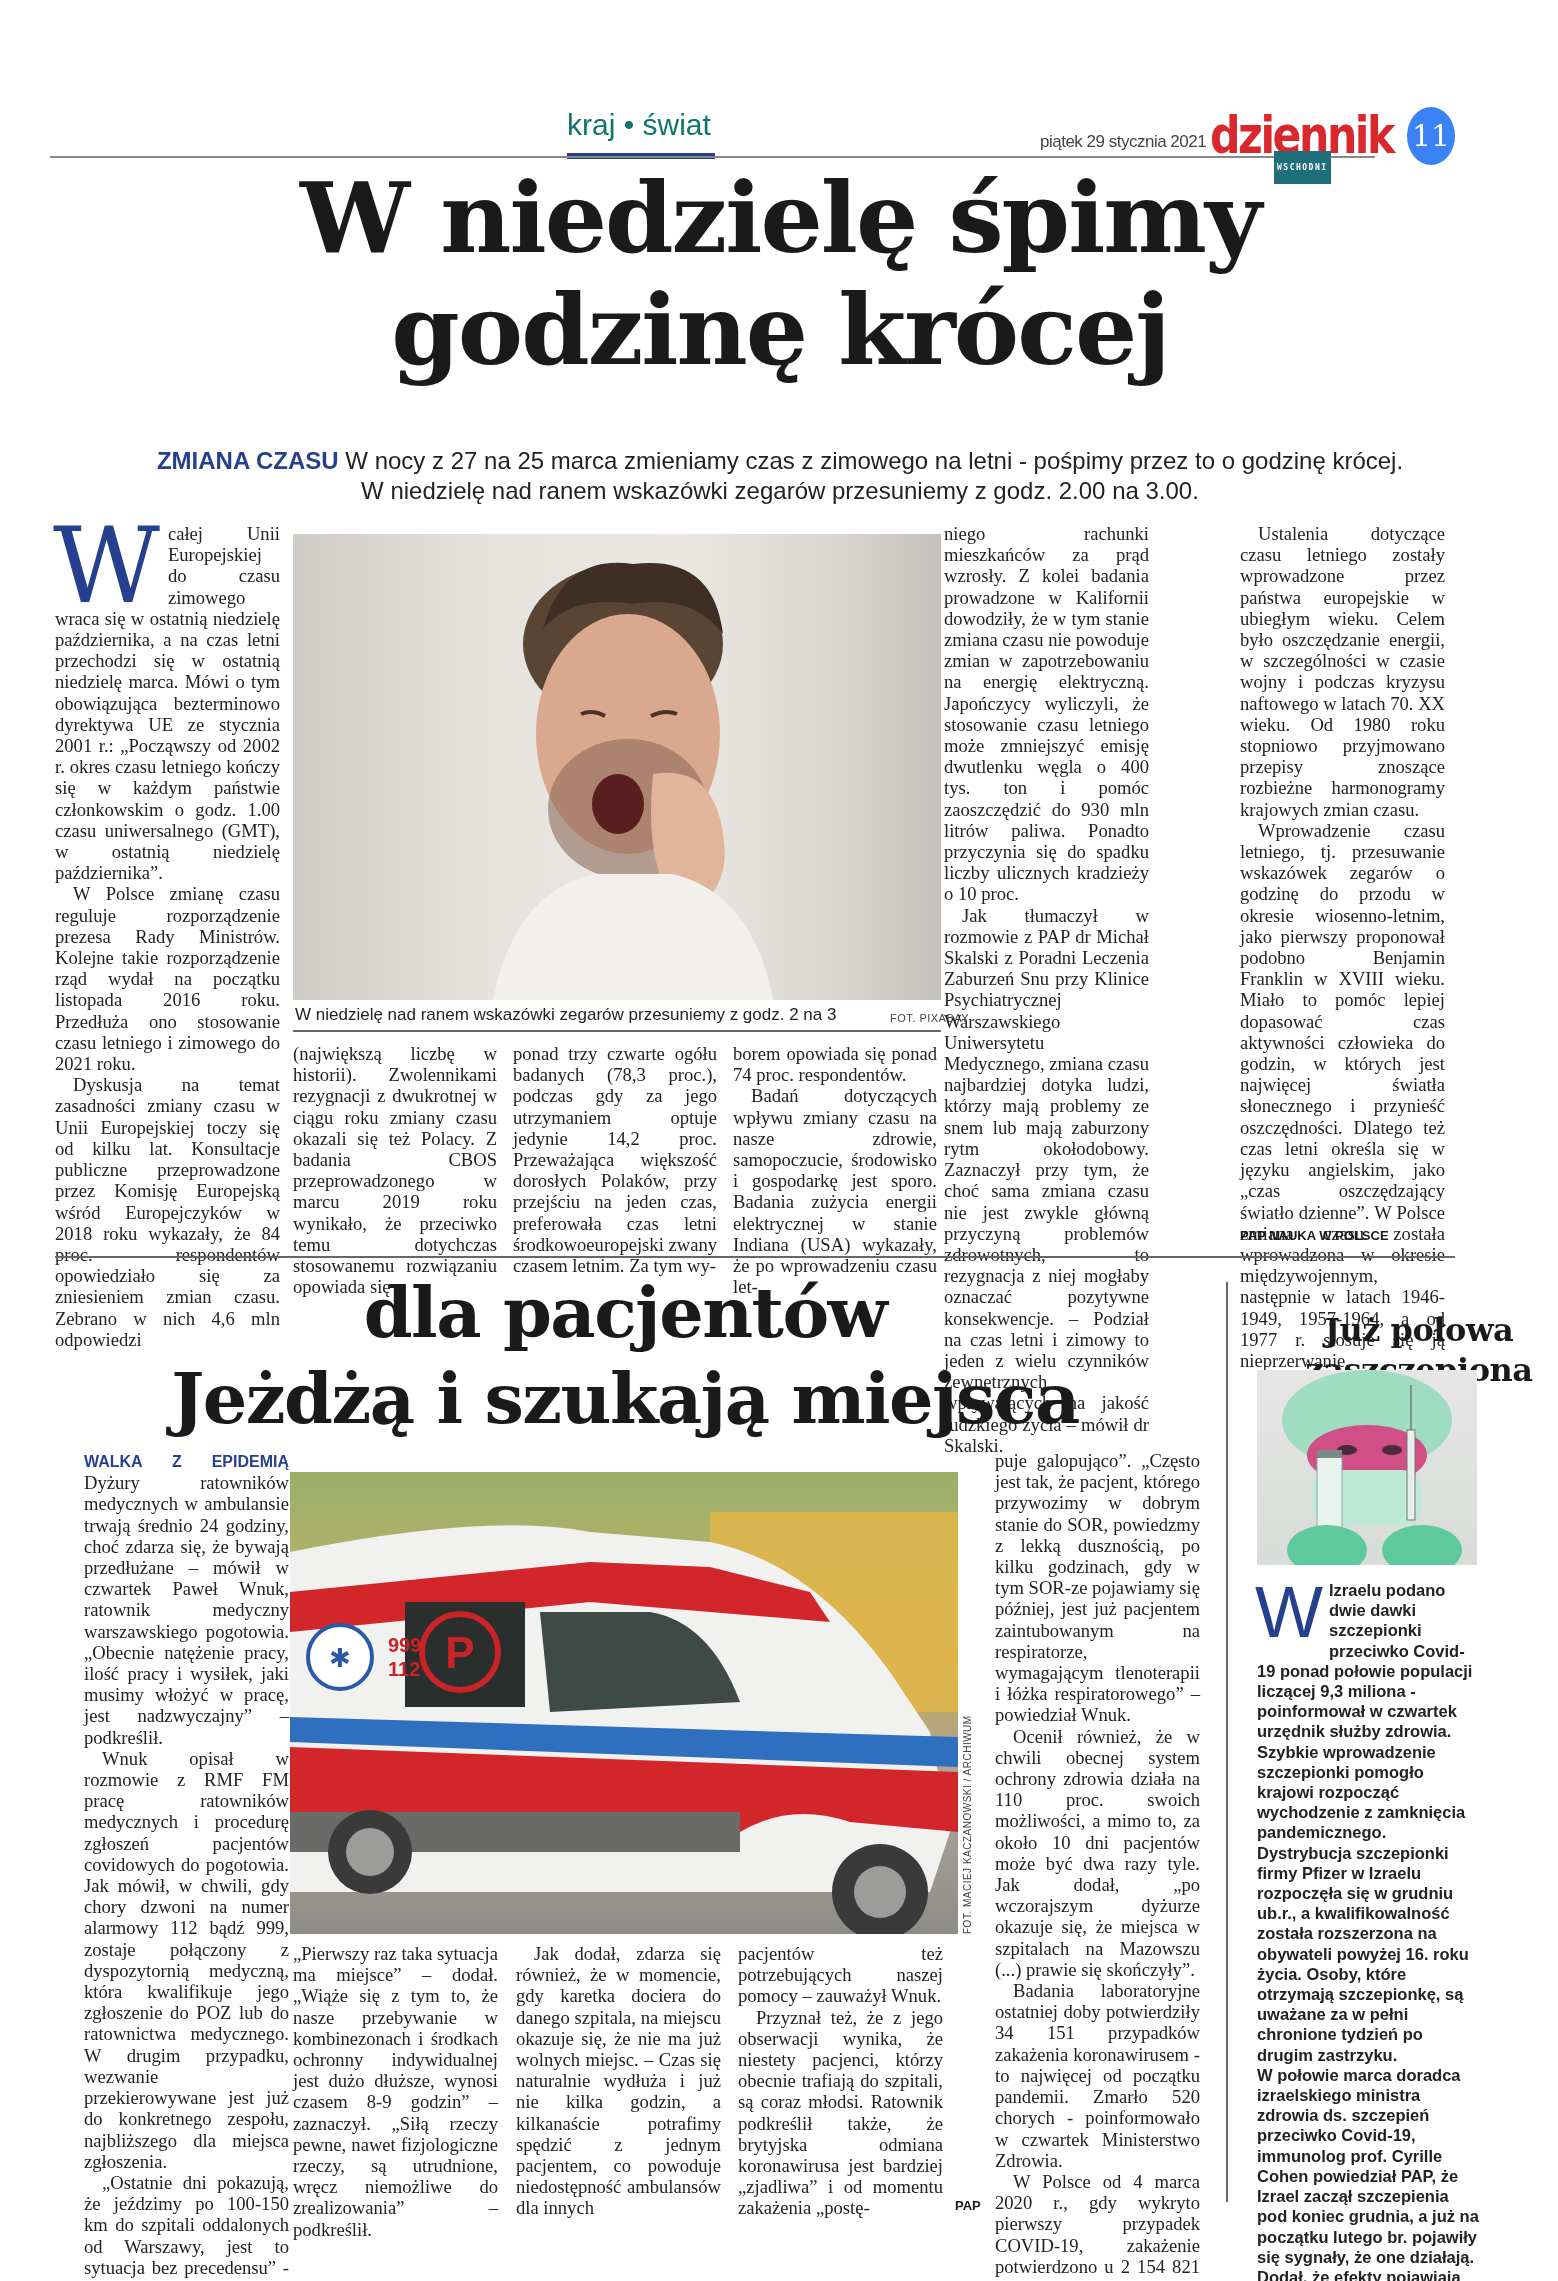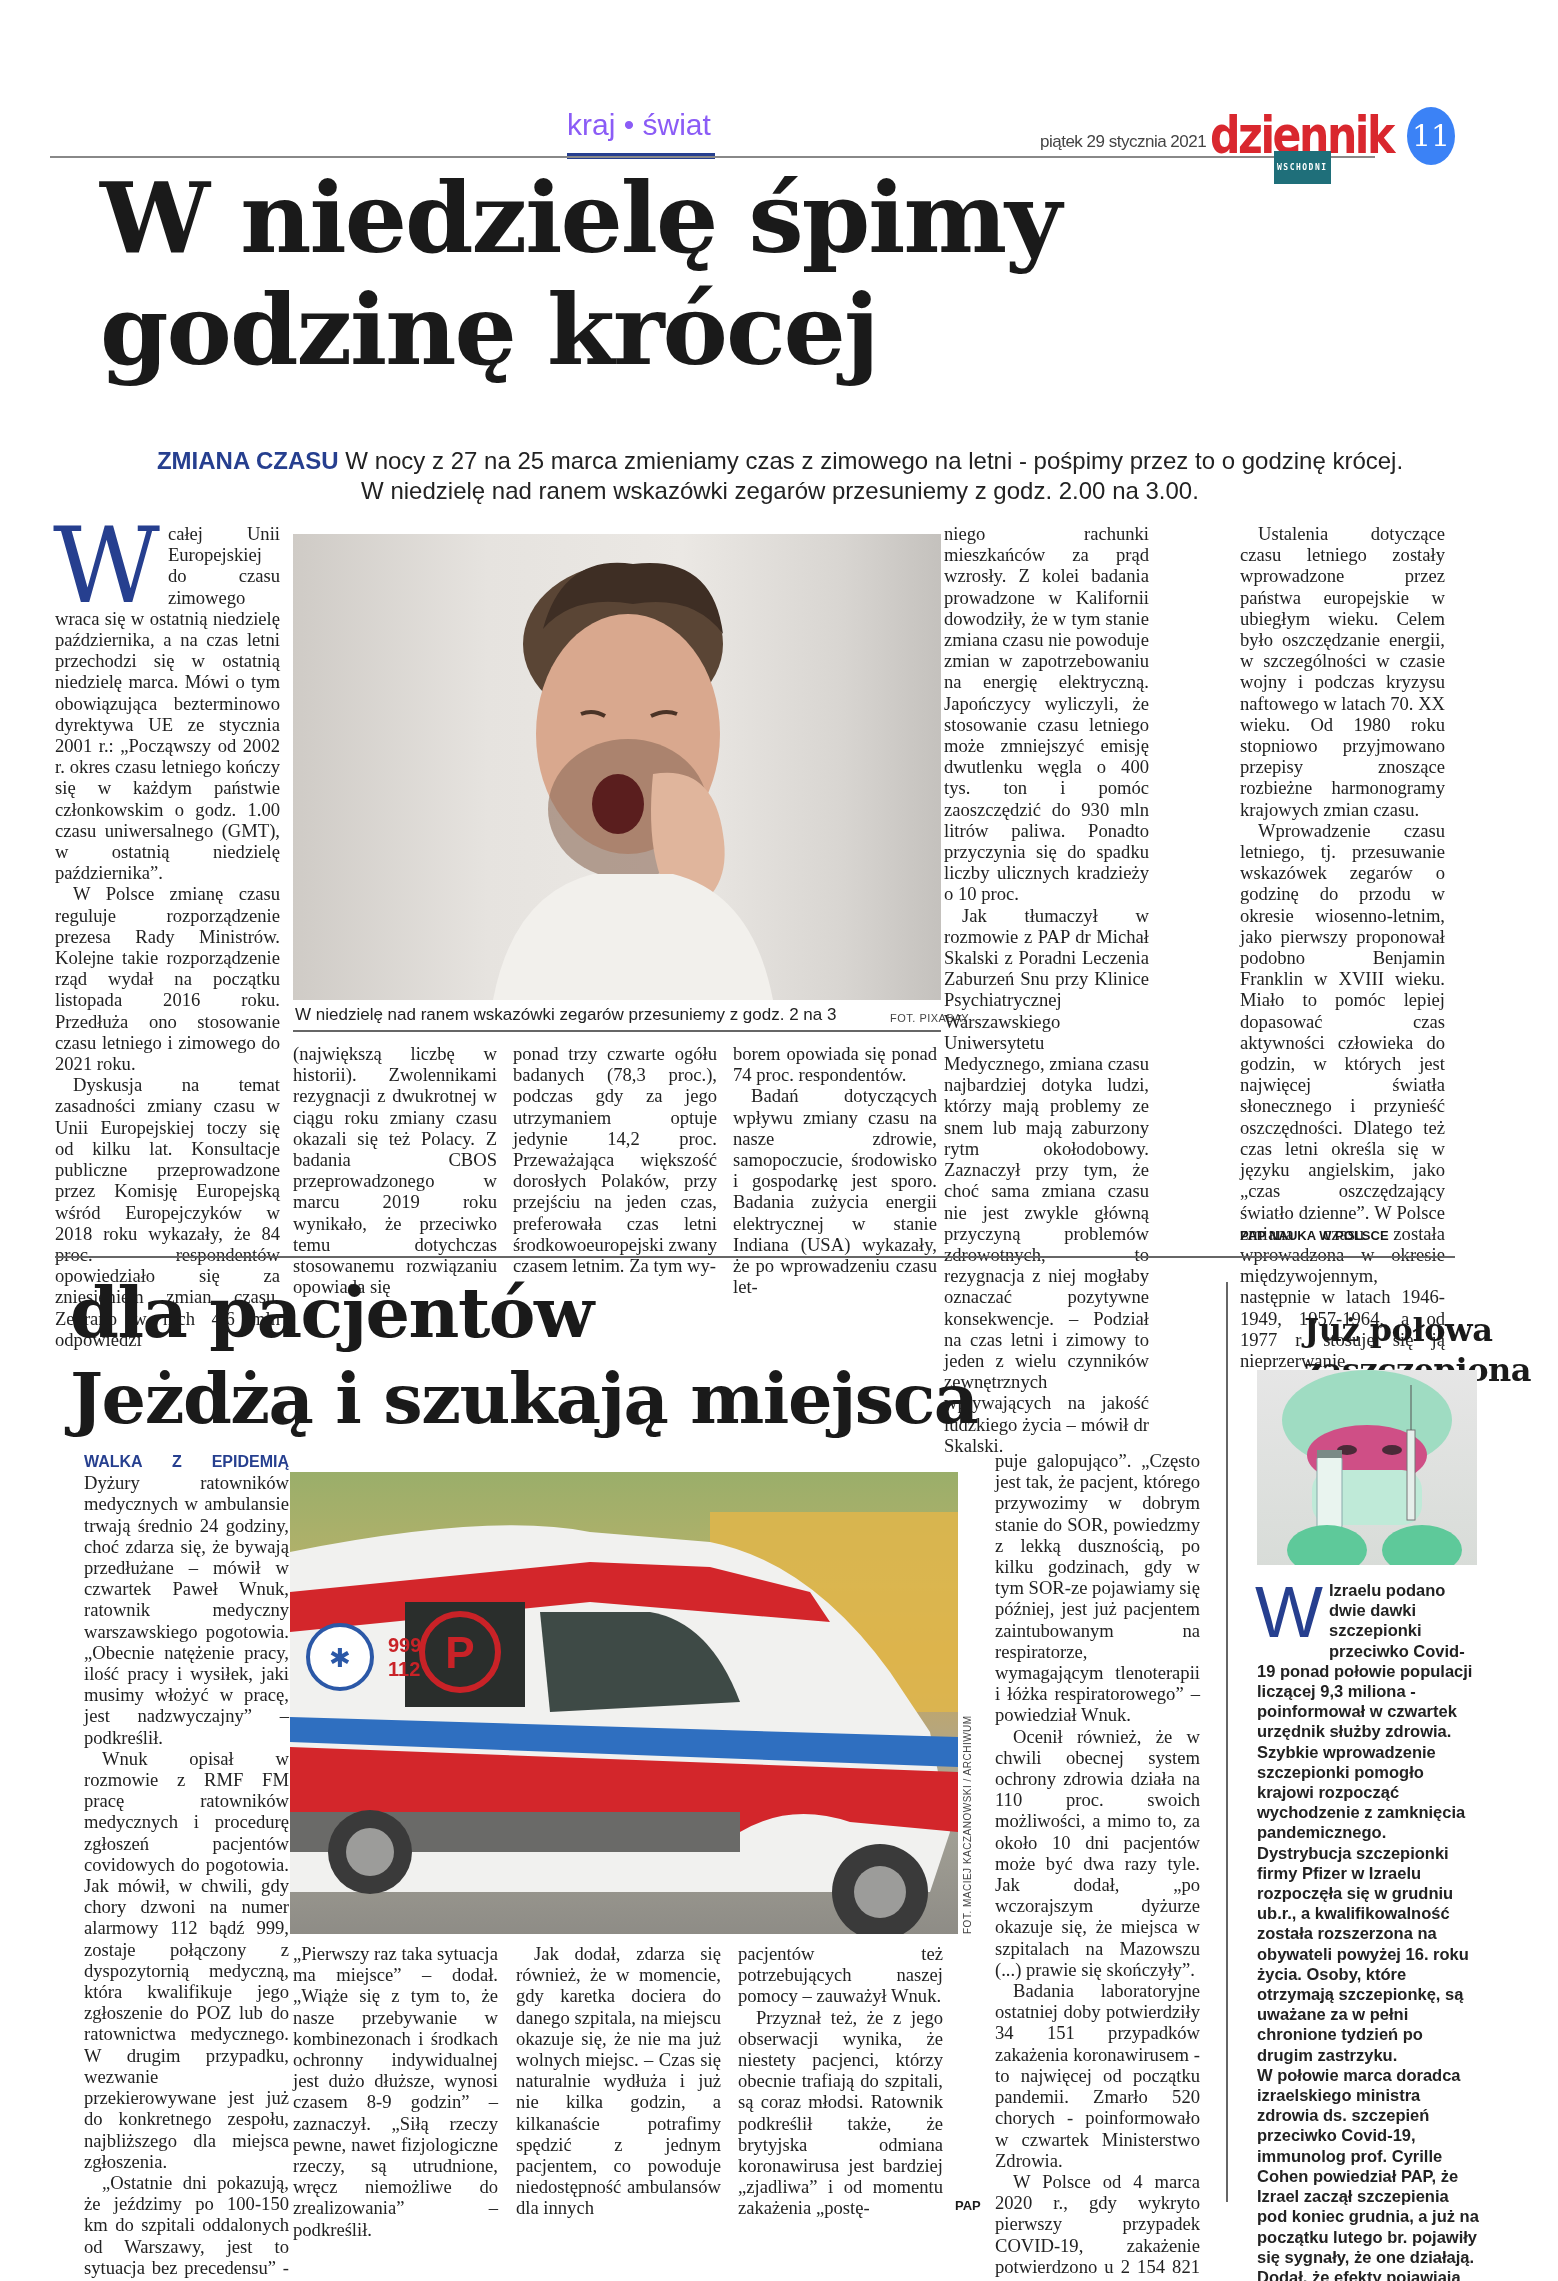--- a/index.html
+++ b/index.html
@@ -3,23 +3,23 @@
 <meta charset="utf-8">
 <style>
   html,body{margin:0;padding:0;background:#fff;}
   body{width:1558px;height:2281px;position:relative;overflow:hidden;font-family:"DejaVu Serif",serif;color:#1a1a1a;}
   .abs{position:absolute;}
   .sans{font-family:"Liberation Sans",sans-serif;}
   .body-text{font-family:"Liberation Serif",serif;font-size:18.6px;line-height:21.2px;text-align:justify;hyphens:manual;color:#222;}
   .body-text p{margin:0;text-indent:18px;}
   .body-text p.noindent{text-indent:0;}
   .rule{position:absolute;background:#666;}
-  .section-label{font-family:"Liberation Sans",sans-serif;font-size:30px;color:#8b5cf6;letter-spacing:0px;}
+  .section-label{font-family:"Liberation Sans",sans-serif;font-size:30px;color:#0f766e;letter-spacing:0px;}
   .section-bar{position:absolute;background:#263f8f;}
-  .headline{font-family:"DejaVu Serif",serif;font-weight:bold;color:#1a1a1a;letter-spacing:-2px;}
+  .headline{font-family:"DejaVu Serif",serif;font-weight:bold;text-align:center;color:#1a1a1a;letter-spacing:-2px;}
   .lead{font-family:"Liberation Sans",sans-serif;font-size:24px;line-height:30px;text-align:center;color:#222;}
   .lead .kicker{color:#263f8f;font-weight:bold;}
   .dropcap{float:left;font-family:"DejaVu Serif",serif;color:#263f8f;font-size:104px;line-height:82px;margin:2px 8px -4px -2px;}
   .photo{position:absolute;overflow:hidden;}
   .caption{font-family:"Liberation Sans",sans-serif;font-size:17px;color:#222;}
   .credit{font-family:"Liberation Sans",sans-serif;font-size:11px;color:#444;letter-spacing:.5px;}
   .signature{font-family:"Liberation Sans",sans-serif;font-weight:bold;font-size:13px;}
   .sidebar-text{font-family:"Liberation Sans",sans-serif;font-size:16.5px;line-height:20.2px;color:#222;font-weight:bold;}
   .sidebar-text p{margin:0;}
   .sidebar-drop{float:left;font-family:"Liberation Sans",sans-serif;color:#263f8f;font-size:72px;line-height:60px;margin:2px 6px 0 -2px;font-weight:normal;}

